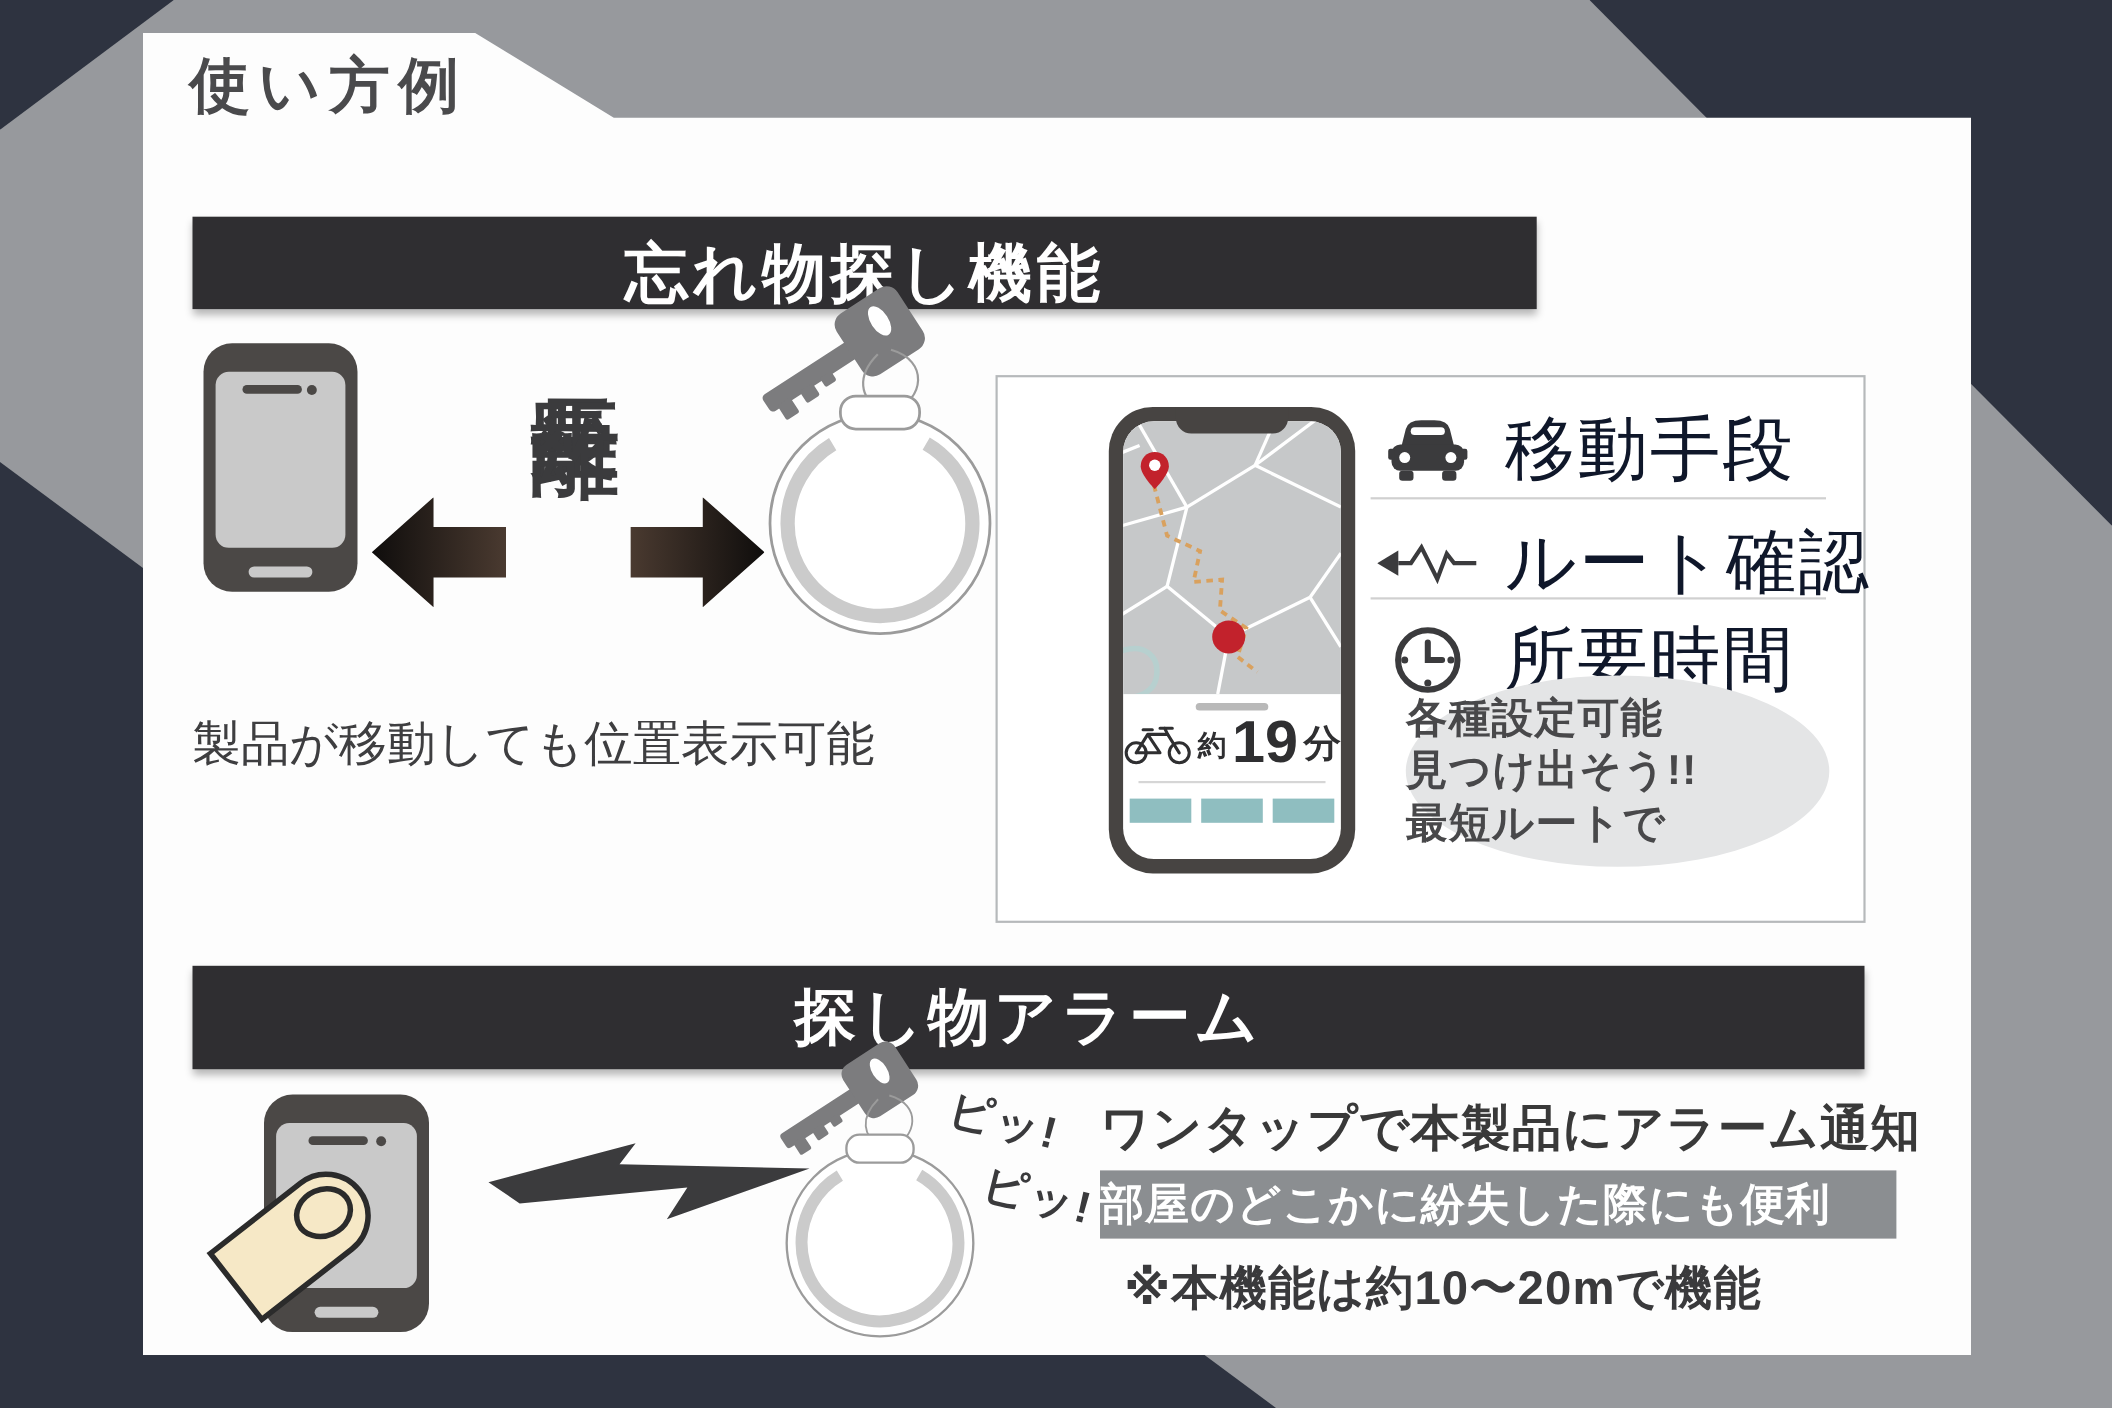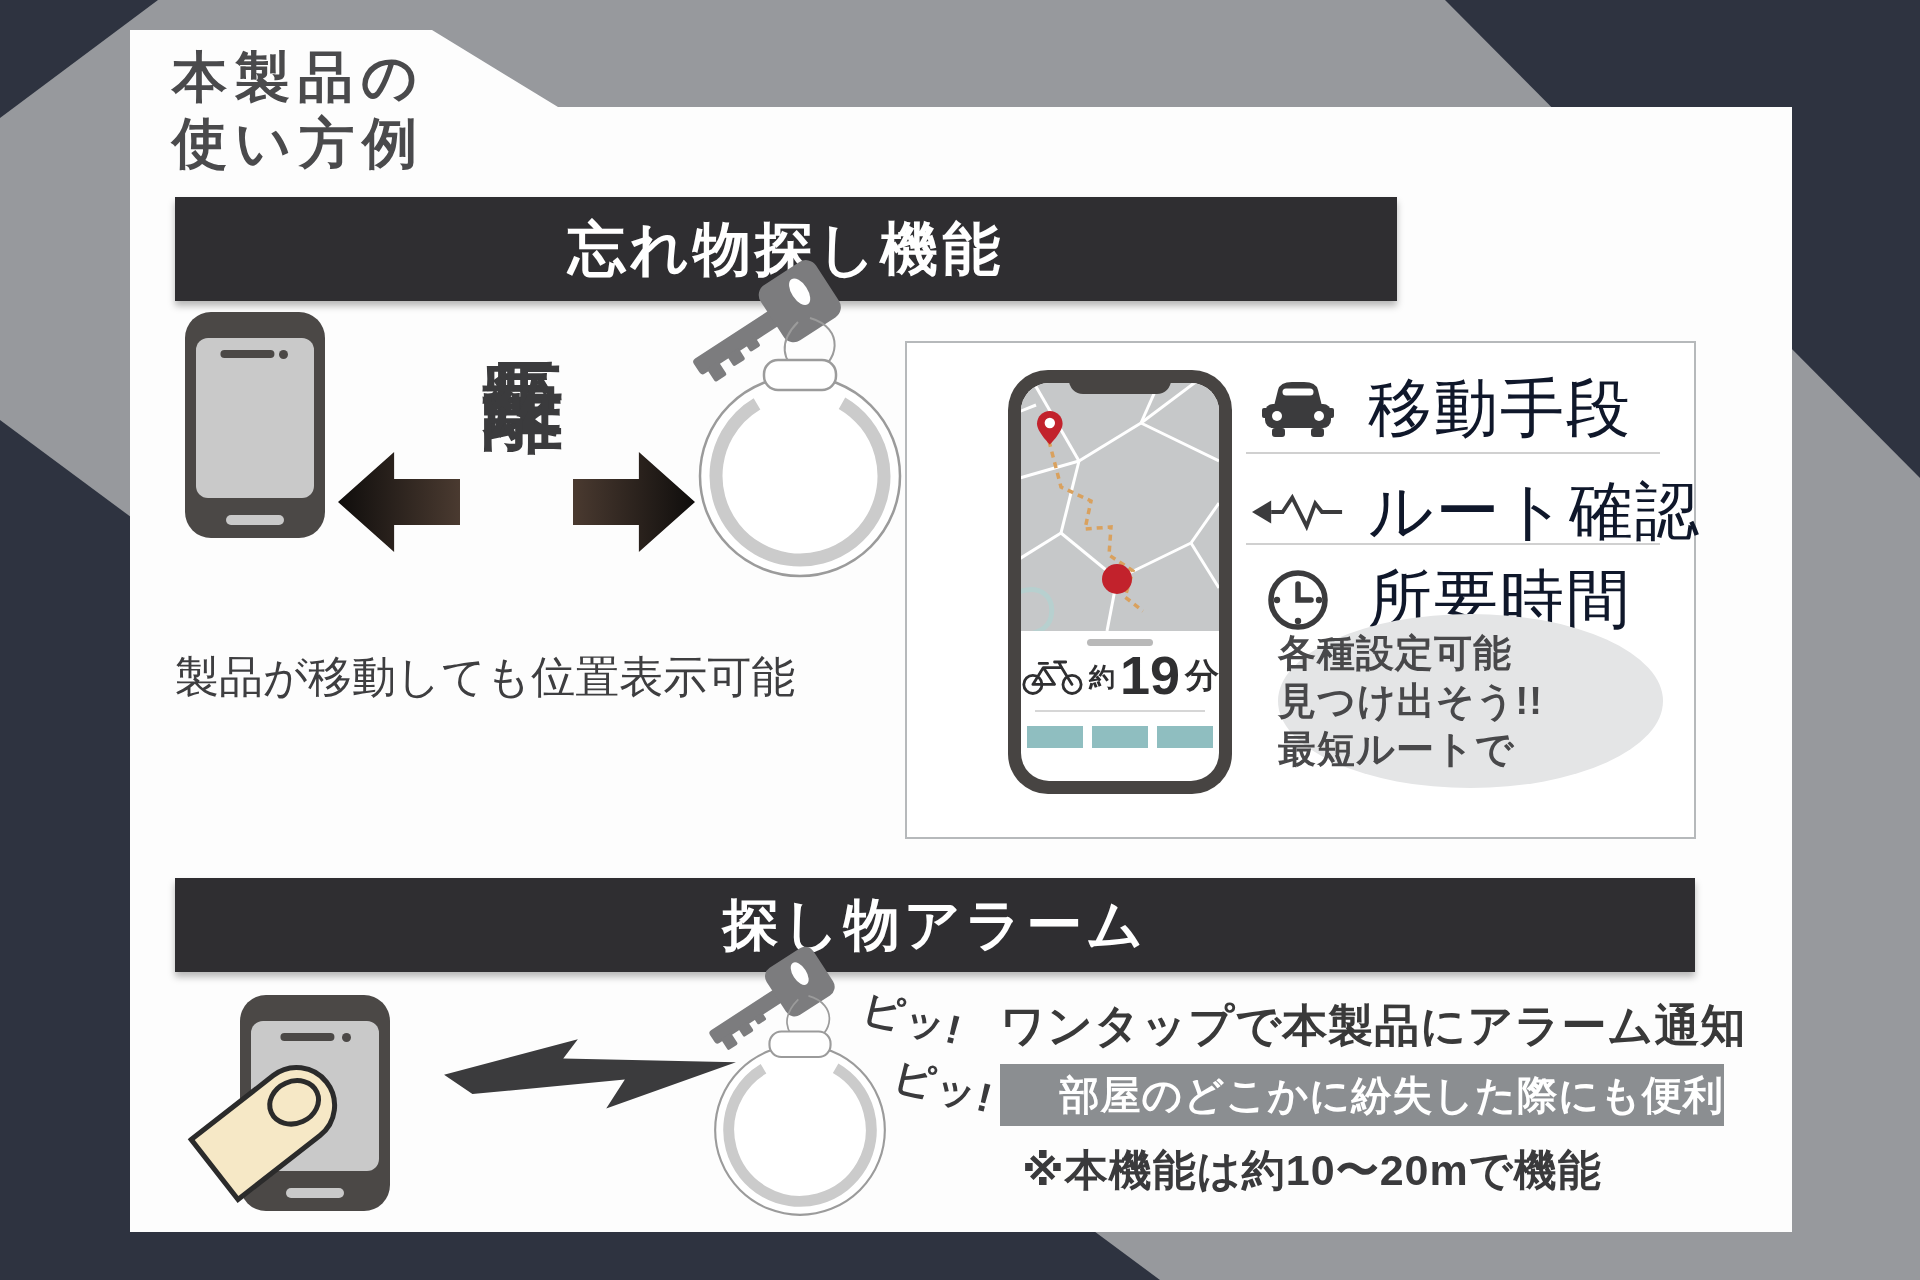--- a/index.html
+++ b/index.html
@@ -9,21 +9,21 @@
   .corner-tl{clip-path:polygon(0 0,158px 0,0 118px);}
   .corner-tr{clip-path:polygon(1445px 0,1920px 0,1920px 478px);}
   .corner-bl{clip-path:polygon(0 420px,1160px 1280px,0 1280px);}
   .card{position:absolute;left:130px;top:30px;width:1662px;height:1202px;background:#fdfdfd;
         clip-path:polygon(0 0,302px 0,428px 77px,100% 77px,100% 100%,0 100%);
         filter:drop-shadow(0 4px 10px rgba(0,0,0,.3));}
   .page-title{position:absolute;left:172px;top:44px;font-size:55px;line-height:66px;
         font-weight:600;color:#4a4a4c;letter-spacing:8px;}
   .banner{position:absolute;background:#2f2e31;color:#fff;font-weight:700;text-align:center;
         box-shadow:0 5px 7px rgba(0,0,0,.28);}
-  .banner1{left:175px;top:197px;width:1222px;height:104px;font-size:58px;line-height:104px;letter-spacing:4px;}
+  .banner1{left:175px;top:197px;width:1222px;height:84px;font-size:58px;line-height:104px;letter-spacing:4px;}
   .banner2{left:175px;top:878px;width:1520px;height:94px;font-size:56px;line-height:94px;letter-spacing:4px;}
   
   .simple-phone{position:absolute;background:#4b4846;border-radius:26px;}
   .sp-screen{position:absolute;left:11px;right:11px;top:26px;bottom:40px;background:#c9c9c9;border-radius:12px;}
   .sp-speaker{position:absolute;top:12px;left:50%;transform:translateX(-64%);width:54px;height:8px;border-radius:4px;background:#4b4846;}
   .sp-cam{position:absolute;top:12px;right:22%;width:9px;height:9px;border-radius:50%;background:#4b4846;}
   .sp-home{position:absolute;bottom:13px;left:50%;transform:translateX(-50%);width:58px;height:10px;border-radius:5px;background:#c9c9c9;}
   .phone1{left:185px;top:312px;width:140px;height:226px;}
   .phone3{left:240px;top:995px;width:150px;height:216px;}
   
@@ -57,34 +57,33 @@
   .note-ellipse{position:absolute;left:1278px;top:614px;width:385px;height:174px;border-radius:50%;
       background:#e4e5e6;display:flex;flex-direction:column;justify-content:center;align-items:flex-start;}
   .note-line{font-size:38px;line-height:48px;font-weight:600;color:#48484a;letter-spacing:1px;}
   
   .svg-abs{position:absolute;}
   .beep{position:absolute;font-size:40px;font-weight:700;color:#3a3a3c;transform:rotate(14deg);letter-spacing:2px;}
   .beep1{left:862px;top:992px;}
   .beep2{left:893px;top:1060px;}
   .headline{position:absolute;left:1000px;top:996px;font-size:45px;font-weight:600;color:#393939;letter-spacing:1px;}
   .hl-box{position:absolute;left:1000px;top:1064px;width:724px;height:62px;background:#8b8e91;
-      color:#fff;font-size:40px;font-weight:600;line-height:62px;text-align:right;letter-spacing:1px;}
+      color:#fff;font-size:40px;font-weight:600;line-height:62px;text-align:left;letter-spacing:1px;}
   .footnote{position:absolute;left:1022px;top:1142px;font-size:43px;font-weight:600;color:#3a3a3c;letter-spacing:1px;}
 </style>
 </head>
 <body>
 
 <div class="stage">
   <div class="corner corner-tl"></div>
   <div class="corner corner-tr"></div>
   <div class="corner corner-bl"></div>
   <div class="card"></div>
 
   <div class="page-title">
-    <div>本製品の</div>
     <div>使い方例</div>
   </div>
 
   <div class="banner banner1">忘れ物探し機能</div>
 
   <div class="simple-phone phone1">
     <div class="sp-screen">
       <div class="sp-speaker"></div>
       <div class="sp-cam"></div>
     </div>

